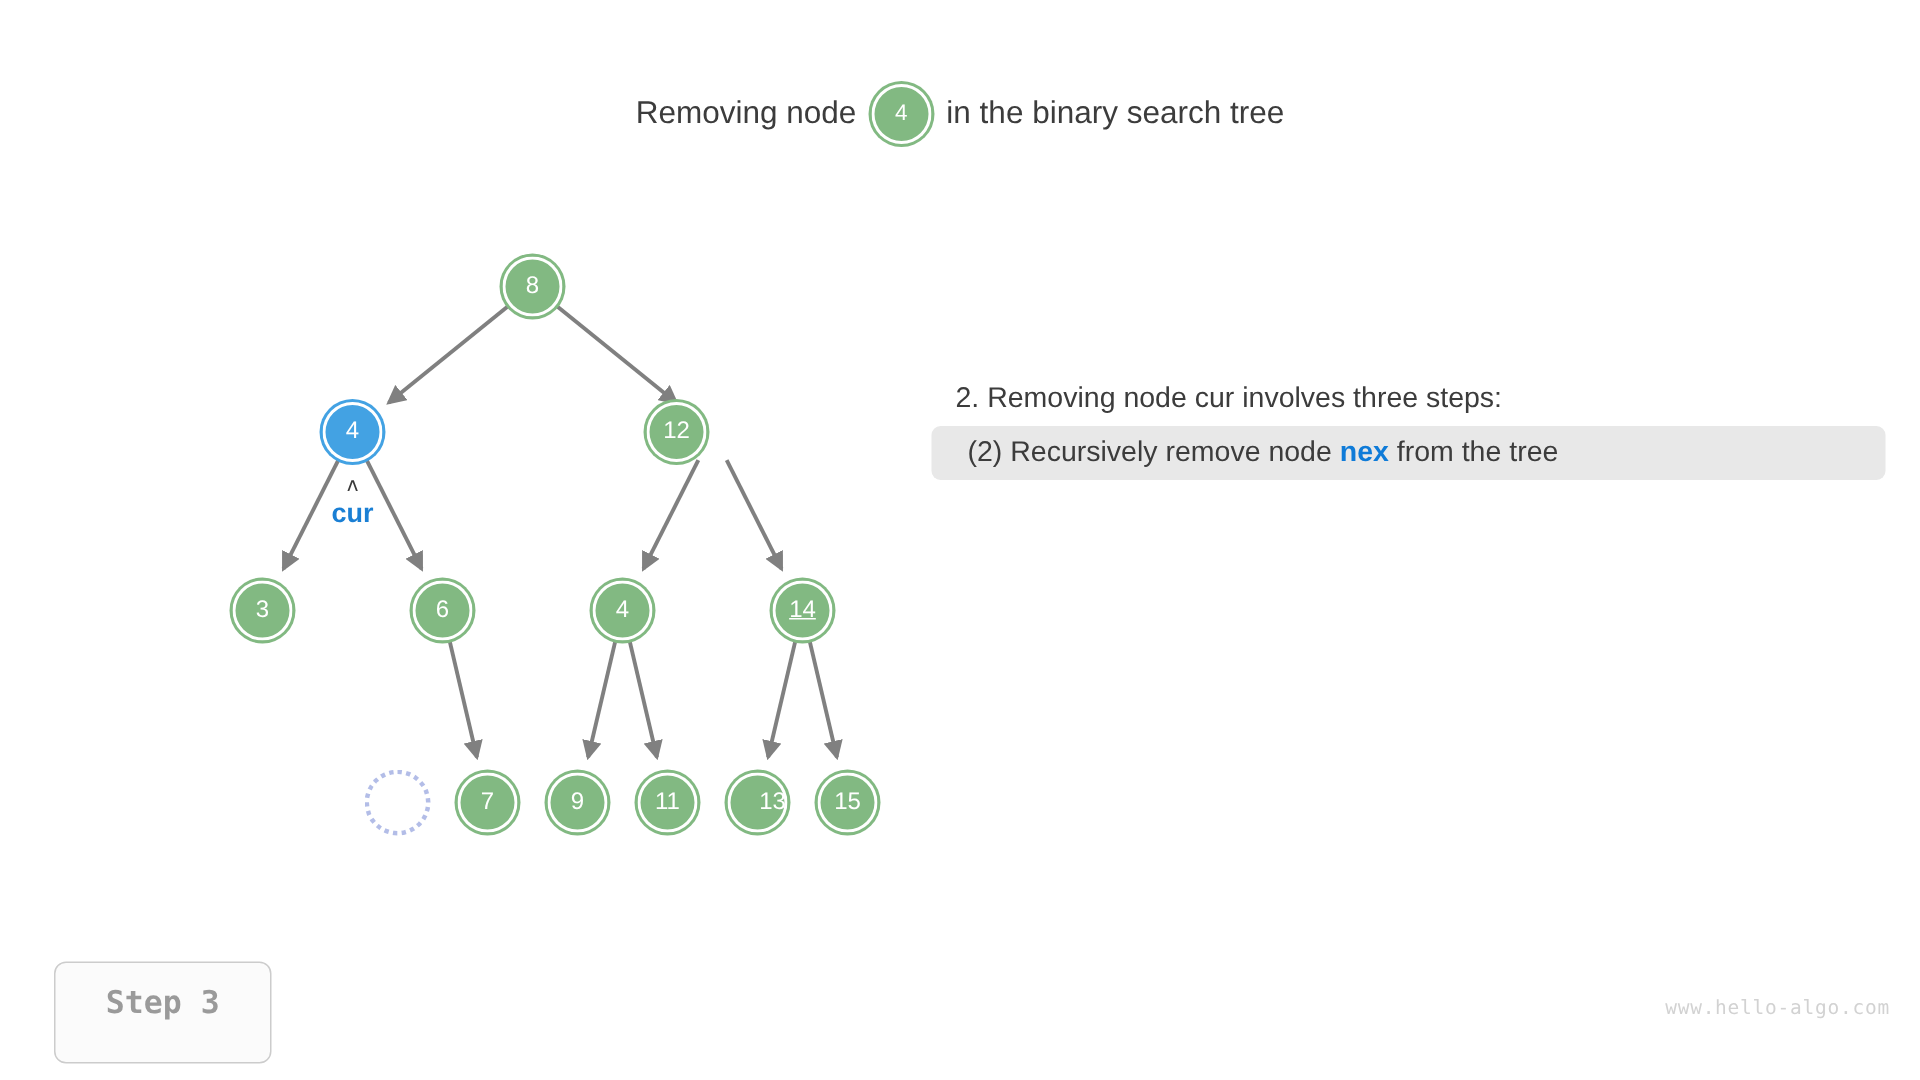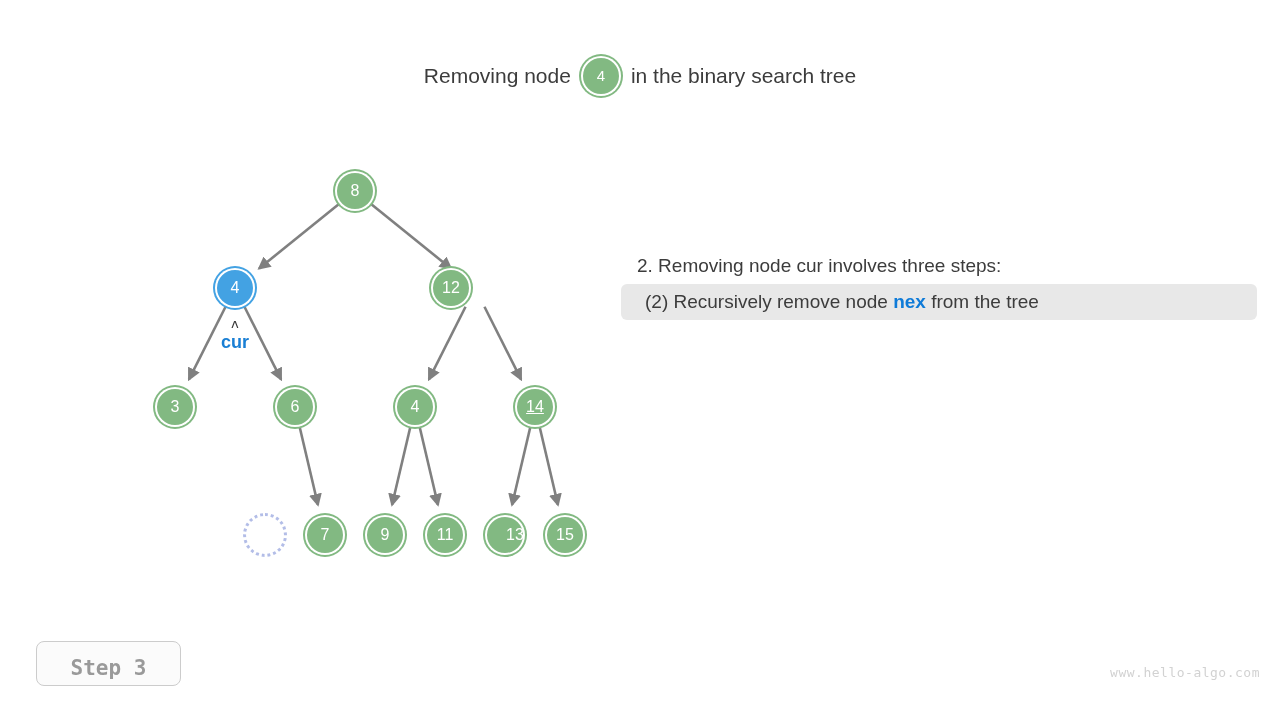--- a/index.html
+++ b/index.html
@@ -142,21 +142,21 @@
     color: #0f7bd8;
     font-weight: bold;
   }
 
   
   #step-badge {
     position: absolute;
     left: 36px;
     top: 641px;
     width: 145px;
-    height: 45px;
+    height: 68px;
     border: 1px solid #cccccc;
     border-radius: 8px;
     background: #fbfbfb;
     color: #9a9a9a;
     font-family: "DejaVu Sans Mono", monospace;
     font-size: 21px;
     font-weight: bold;
     line-height: 52px;
     text-align: center;
     box-sizing: border-box;

